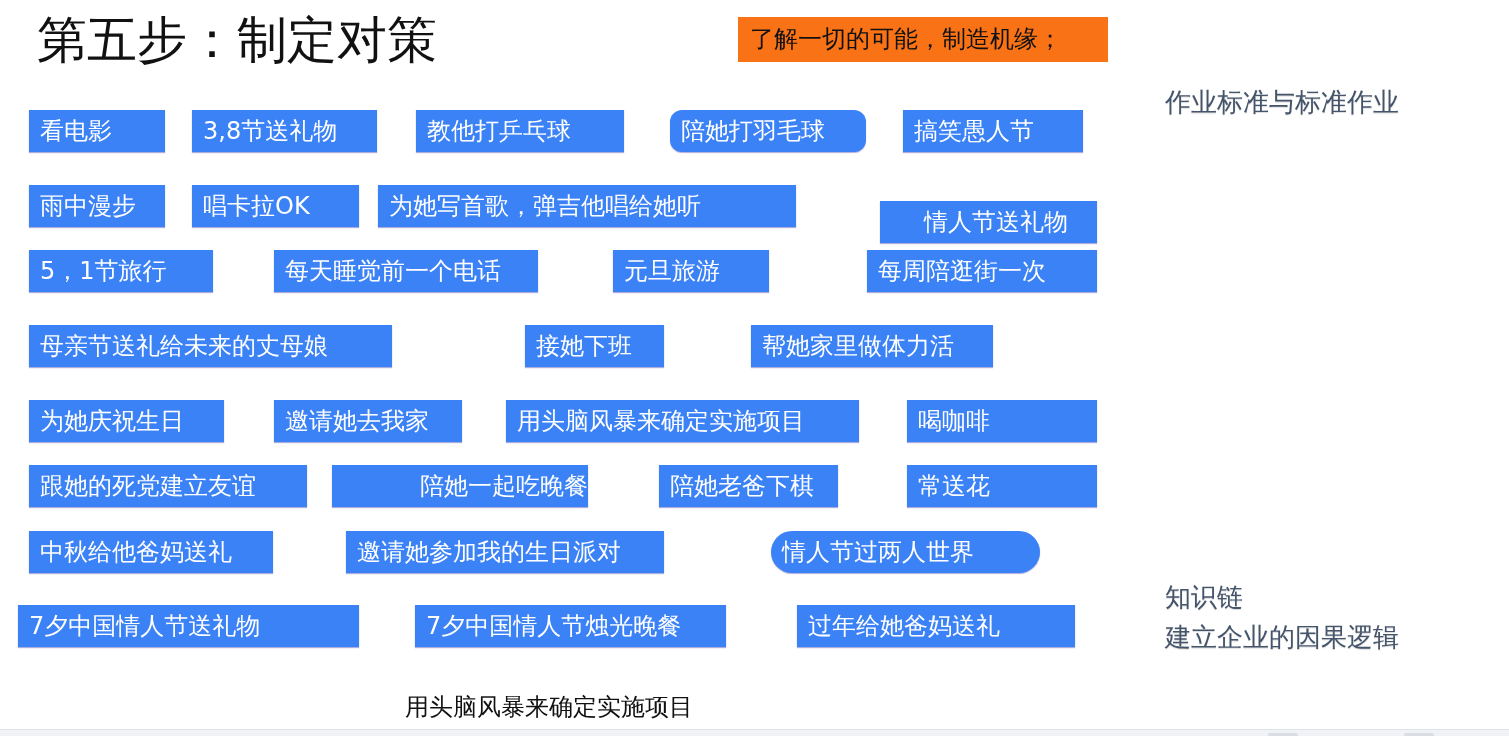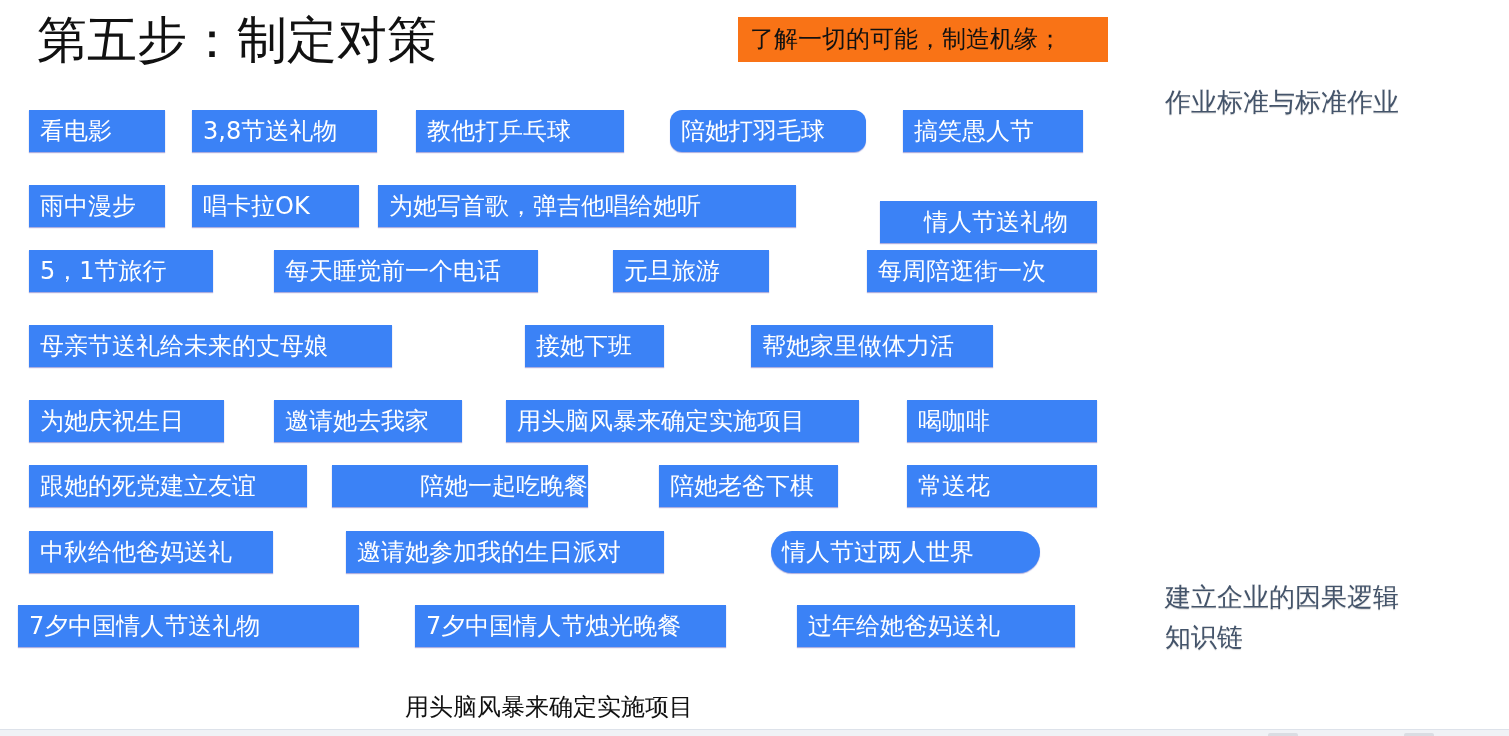--- a/index.html
+++ b/index.html
@@ -41,22 +41,22 @@
 </style>
 </head>
 <body>
 
 <div>
   <div class="title">第五步：制定对策</div>
   <div class="green-note">了解一切的可能，制造机缘；</div>
 
   <div class="side" style="left:1165px; top:82px;">作业标准与标准作业</div>
   <div class="side" style="left:1165px; top:577px;">
+    <div>知识链</div>
     <div>建立企业的因果逻辑</div>
-    <div>知识链</div>
   </div>
 
   <div id="boxes">
       <div class="box" style="left: 29px; top: 110px; width: 136px;">看电影</div>
       <div class="box" style="left: 192px; top: 110px; width: 185px;">3,8节送礼物</div>
       <div class="box" style="left: 416px; top: 110px; width: 208px;">教他打乒乓球</div>
       <div class="box" style="left: 670px; top: 110px; width: 196px; border-radius: 12px;">陪她打羽毛球</div>
       <div class="box" style="left: 903px; top: 110px; width: 180px;">搞笑愚人节</div>
       <div class="box" style="left: 29px; top: 185px; width: 136px;">雨中漫步</div>
       <div class="box" style="left: 192px; top: 185px; width: 167px;">唱卡拉OK</div>

